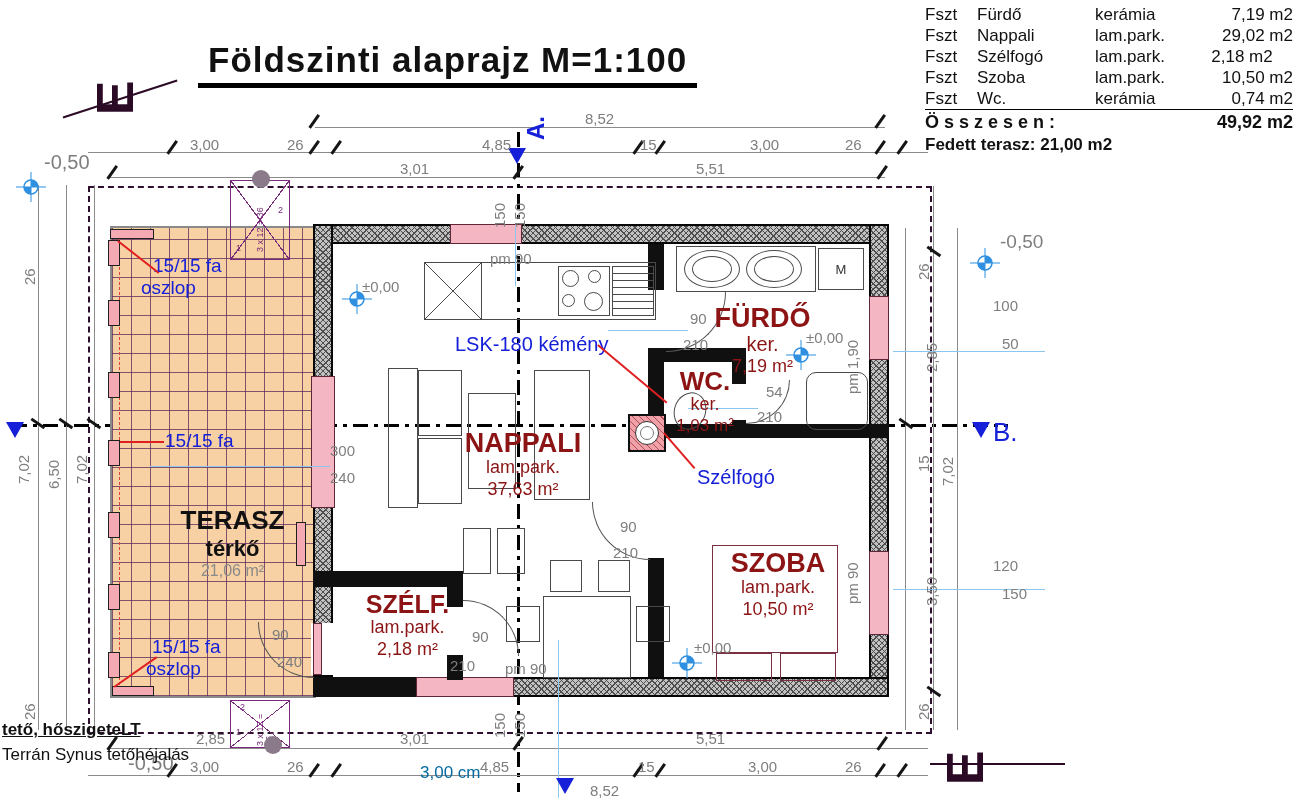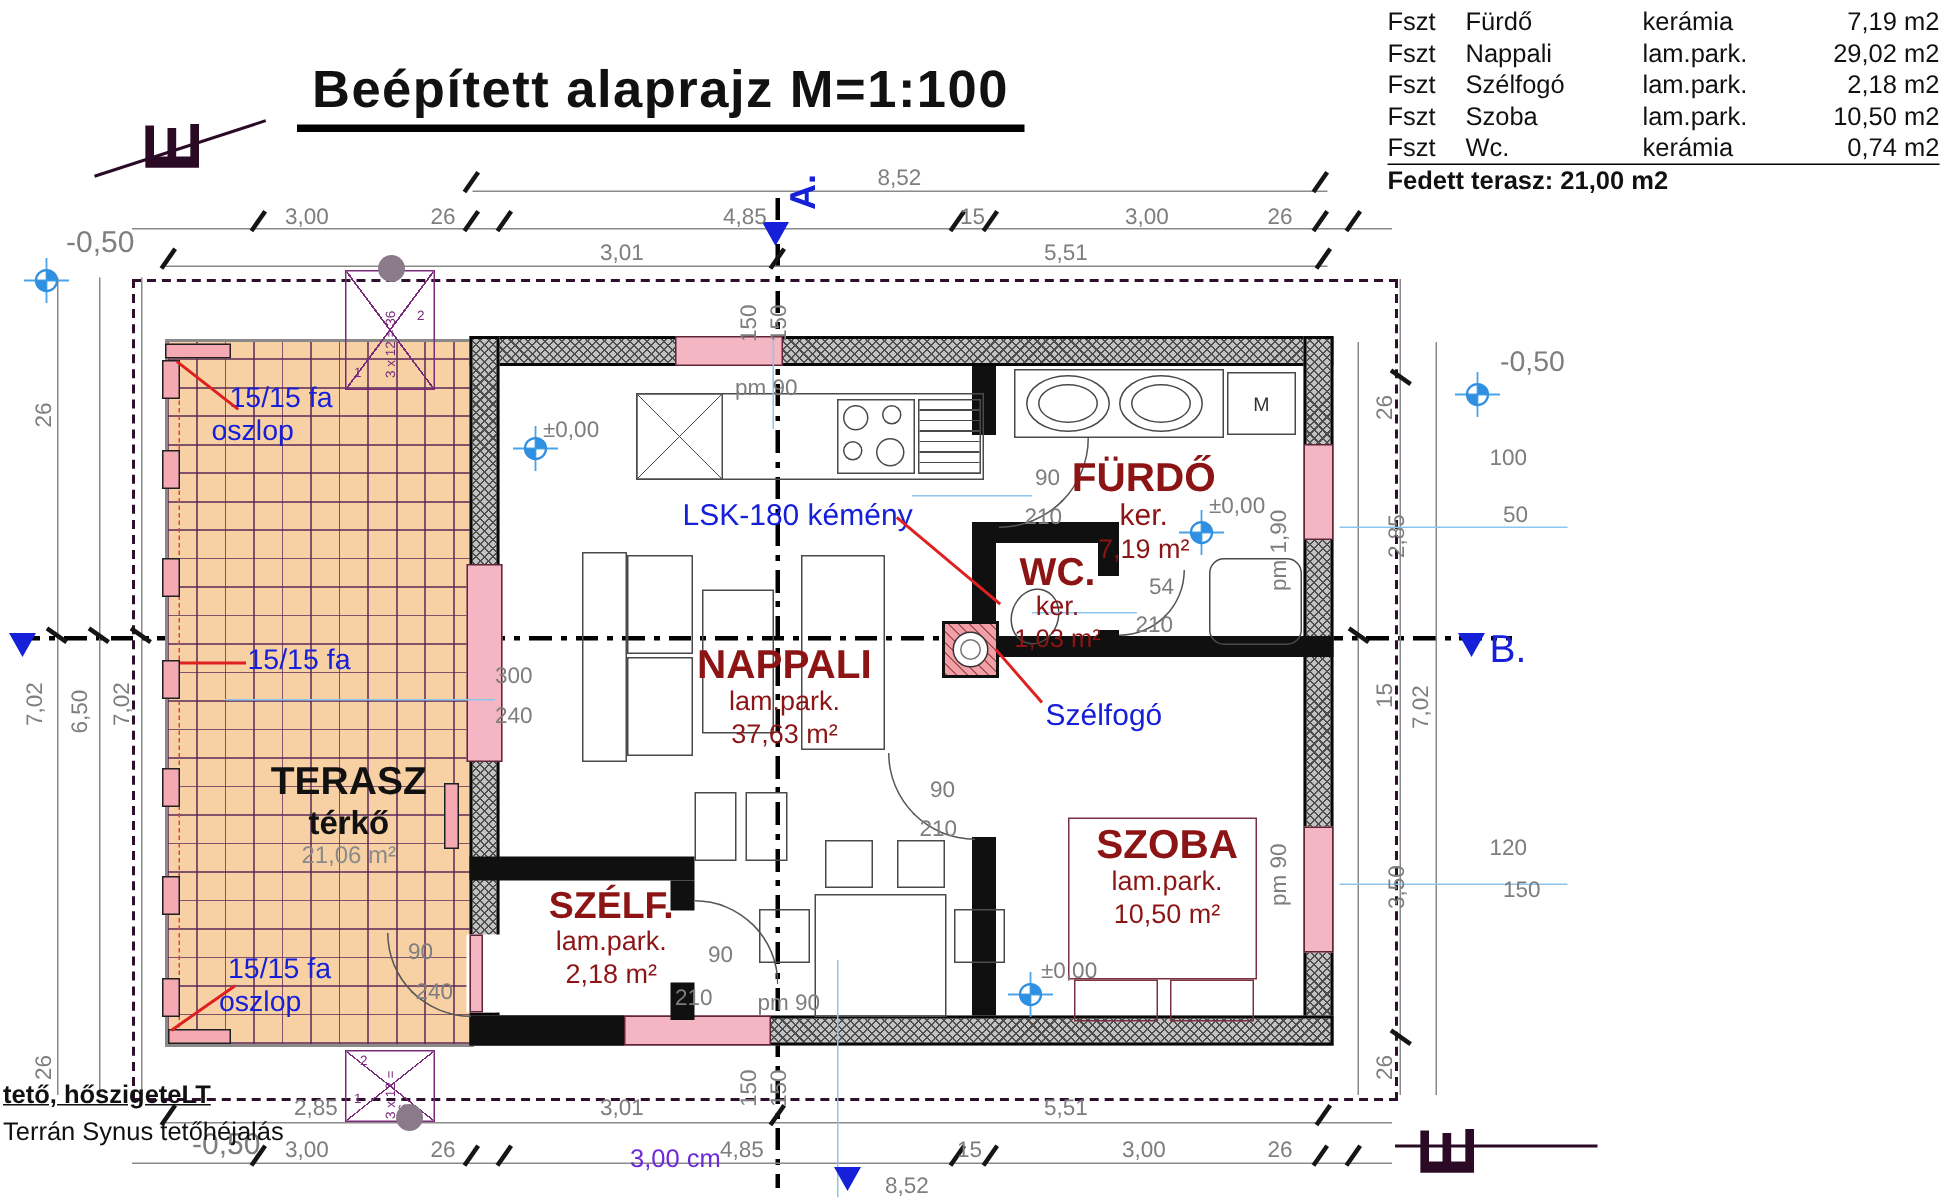--- a/index.html
+++ b/index.html
@@ -3,21 +3,21 @@
 <meta charset="utf-8">
 <style>
   html,body{margin:0;padding:0;background:#fff;}
   #canvas{position:relative;width:1297px;height:798px;background:#fff;overflow:hidden;
           font-family:"Liberation Sans",sans-serif;color:#111;}
   .abs{position:absolute;}
   
   .title{font-size:35px;font-weight:bold;letter-spacing:1px;border-bottom:5px solid #000;padding:0 10px 4px 10px;}
   .dim{position:absolute;color:#7e7e7e;font-size:15px;white-space:nowrap;line-height:1;}
   .dim.big{font-size:17px;}
-  .dark{color:#6d28d9;}
+  .dark{color:#0369a1;}
   .vert{writing-mode:vertical-rl;transform:rotate(180deg);}
   .blue{position:absolute;color:#1520d8;font-size:19px;line-height:1.15;white-space:nowrap;}
   .room-name{font-weight:bold;color:#8c1414;font-size:27px;line-height:1;white-space:nowrap;}
   .room-fin{color:#8c1414;font-size:18px;line-height:1.2;white-space:nowrap;}
   .room-blk{position:absolute;text-align:center;}
   
   .wx{position:absolute;box-sizing:border-box;border:2px solid #070707;background:#c2c2c2;
       background-image:repeating-linear-gradient(45deg,#4e4e4e 0 1px,transparent 1px 4px),
                        repeating-linear-gradient(-45deg,#4e4e4e 0 1px,transparent 1px 4px);}
   .wi{position:absolute;background:#101010;}
@@ -57,53 +57,57 @@
       border:2px solid #8a8a8a;box-sizing:border-box;}
   .notes{position:absolute;left:2px;top:718px;font-size:17px;line-height:1.45;}
   .notes .n1{font-weight:bold;text-decoration:underline;}
 </style>
 </head>
 <body>
 
 <div id="canvas">
 
   <div class="abs" style="left:198px;top:40px;">
-    <span class="title">Beépített alaprajz  M=1:100</span>
+    <span class="title">Földszinti alaprajz  M=1:100</span>
   </div>
 
   <div class="rlist">
     <div class="rrow">
       <span>Fszt</span>
       <span>Fürdő</span>
       <span>kerámia</span>
       <span style="text-align:right">7,19 m2</span>
     </div>
     <div class="rrow">
       <span>Fszt</span>
       <span>Nappali</span>
       <span>lam.park.</span>
       <span style="text-align:right">29,02 m2</span>
     </div>
     <div class="rrow">
       <span>Fszt</span>
       <span>Szélfogó</span>
       <span>lam.park.</span>
-      <span style="text-align:right">2,18 m2</span>
+      <span style="text-align:center">2,18 m2</span>
     </div>
     <div class="rrow">
       <span>Fszt</span>
       <span>Szoba</span>
       <span>lam.park.</span>
       <span style="text-align:right">10,50 m2</span>
     </div>
     <div class="rrow last">
       <span>Fszt</span>
       <span>Wc.</span>
       <span>kerámia</span>
       <span style="text-align:right">0,74 m2</span>
+    </div>
+    <div class="rtot">
+      <span>Ö s s z e s e n :</span>
+      <span>49,92 m2</span>
     </div>
     <div class="rbold">Fedett terasz: 21,00 m2</div>
   </div>
 
   <div class="roof" style="left:88px;top:186px;width:840px;height:544px;"></div>
   <div class="ddv" style="left:517px;top:132px;height:660px;"></div>
   <div class="ddh" style="left:12px;top:424px;width:996px;"></div>
 
   <div class="dl" style="left:315px;top:127px;width:570px;height:1px;"></div>
   <div class="dl" style="left:88px;top:152px;width:840px;height:1px;"></div>

